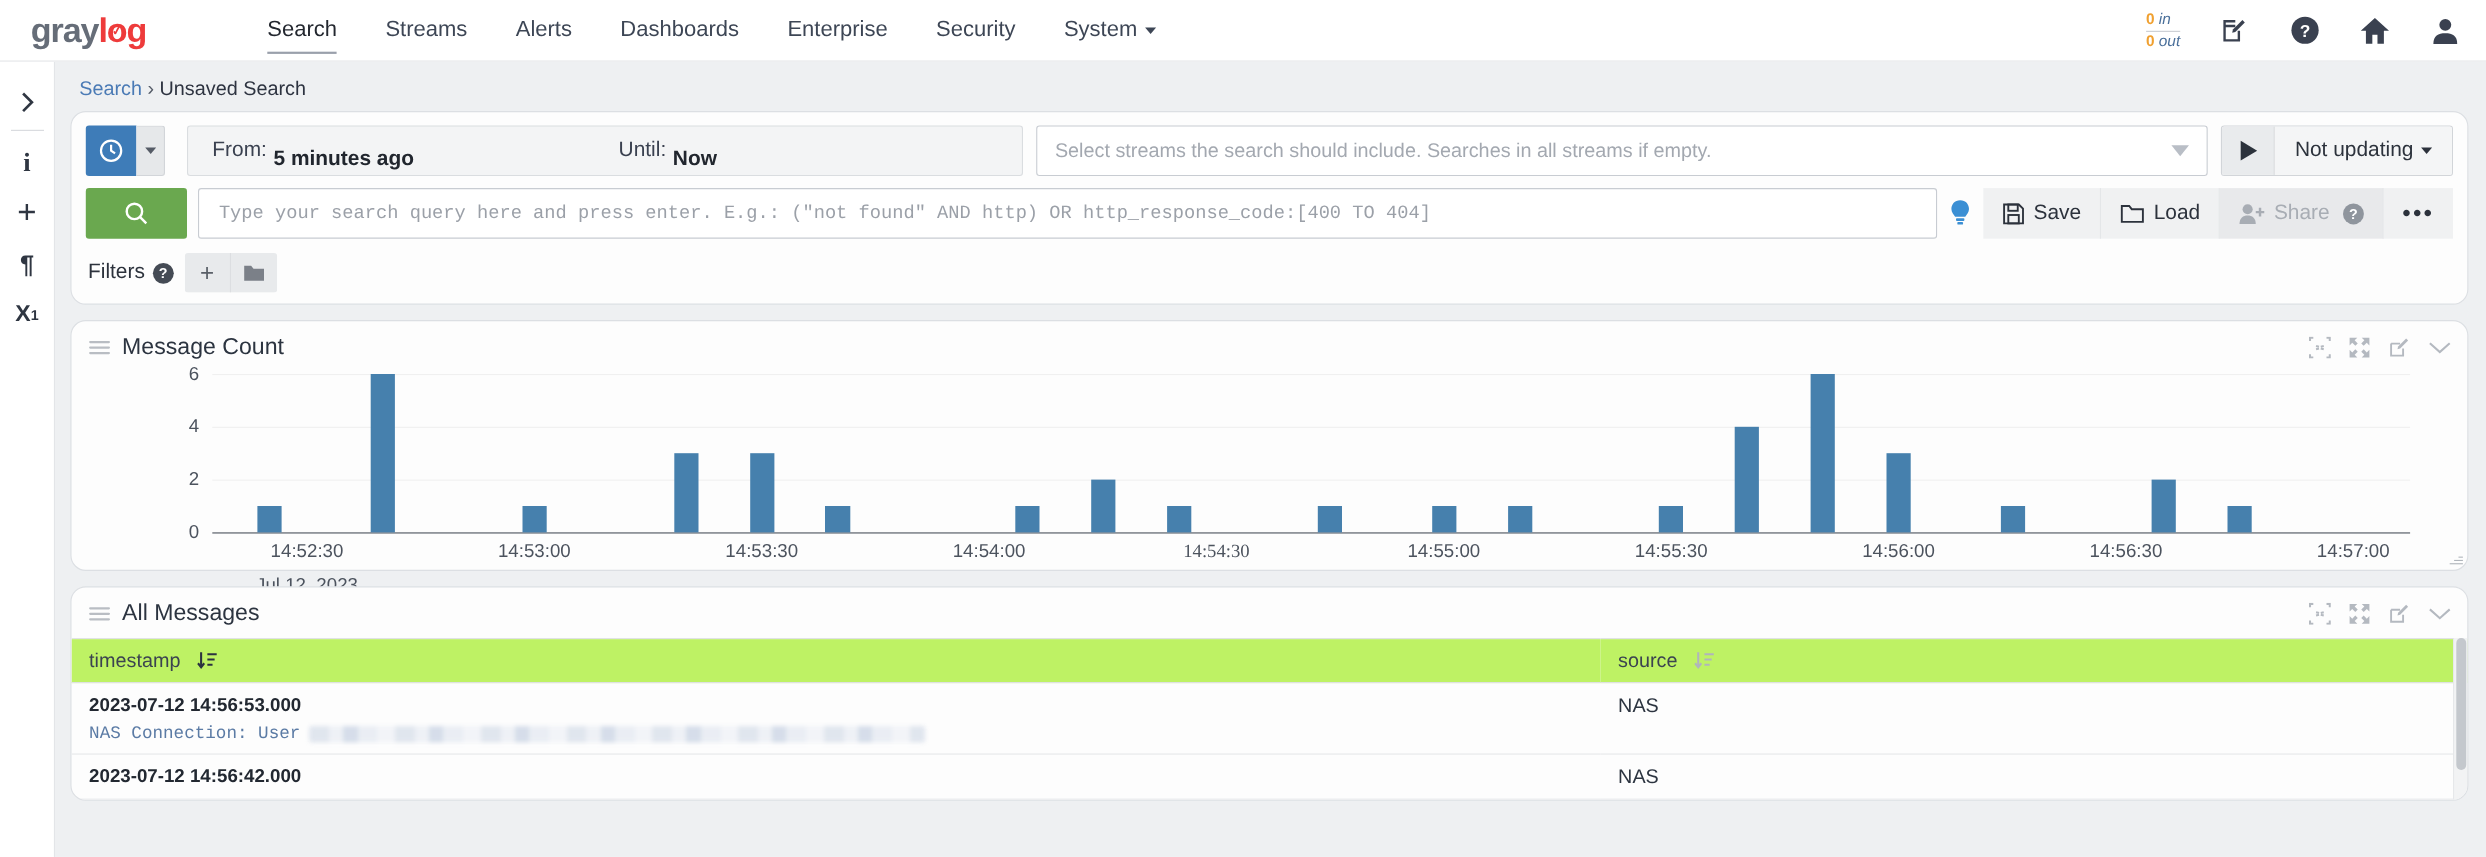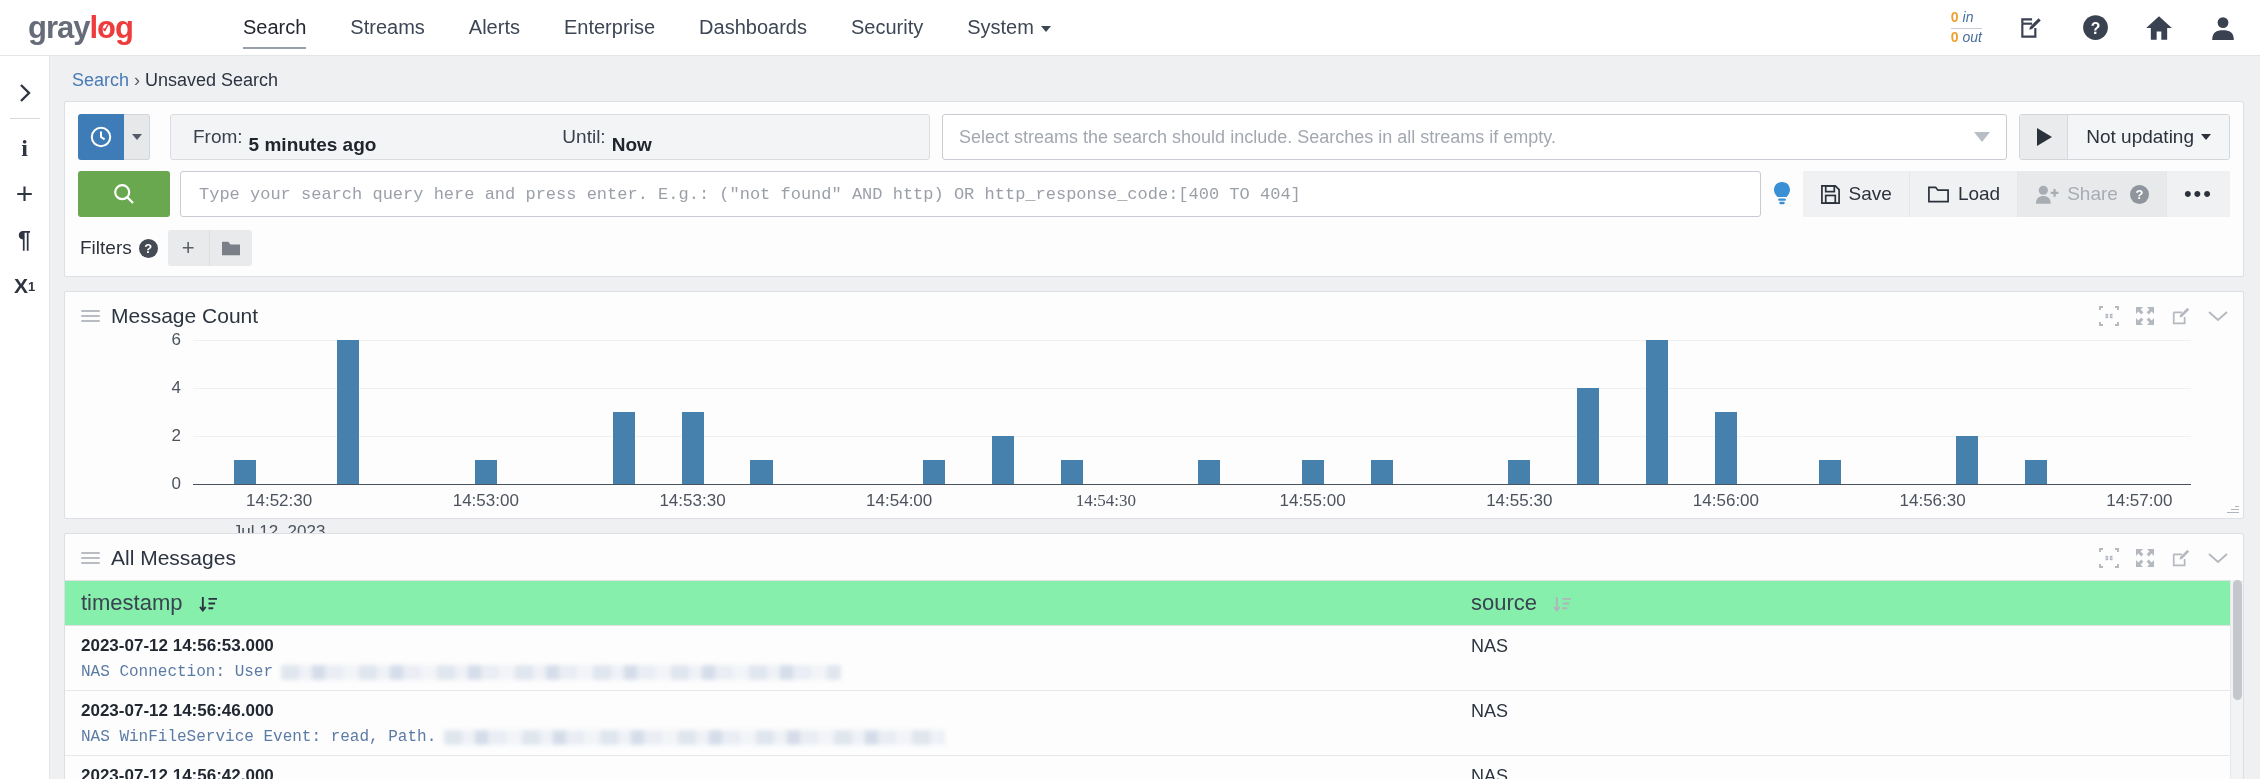--- a/index.html
+++ b/index.html
@@ -131,21 +131,21 @@
     padding: 14px 2px 10px 8px;
     color: #2d3340;
   }
   .breadcrumb a { color: #4a7ab5; text-decoration: none; cursor: pointer; }
   .breadcrumb .sep { color: #555c68; margin: 0 5px; }
 
   
   .panel {
     background: #fdfdfd;
     border: 1px solid #dcdfe3;
-    border-radius: 2px;
+    border-radius: 14px;
   }
   .searchpanel { padding: 12px 13px 10px; }
 
   .row1 { display: flex; align-items: stretch; gap: 12px; }
 
   .timepick { display: flex; }
   .tp-clock {
     width: 46px;
     background: #3e7cb8;
     display: flex; align-items: center; justify-content: center;
@@ -317,24 +317,24 @@
   .xtick .date { display: block; margin-top: 11px; }
   .resize-grip {
     position: absolute; right: 4px; bottom: 4px;
     width: 12px; height: 12px; cursor: nwse-resize;
   }
   .resize-grip i { position: absolute; right: 0; background: #b0b5bb; height: 1px; }
 
   
   .msg-table { width: 100%; border-collapse: collapse; }
   .msg-table th {
-    background: #86efac;
+    background: #bef264;
     text-align: left;
     font-weight: 400;
-    font-size: 22px;
+    font-size: 18px;
     color: #3b4350;
     padding: 9px 0 9px 16px;
     border-top: 1px solid #e0e2e4;
     border-bottom: 1px solid #dfe1e3;
   }
   .msg-table th .sorticon { margin-left: 10px; vertical-align: -3px; }
   .col-ts { width: 1390px; }
   .msg-row td { padding: 0; vertical-align: top; border-bottom: 1px solid #e6e8ea; }
   .ts-cell { padding: 10px 0 9px 16px; }
   .ts-line { font-size: 17px; font-weight: 700; color: #222831; }
@@ -375,22 +375,22 @@
 <div class="topnav">
   <div class="logo">
     <span class="gray">gray</span>
       <span class="log"><span>l<span class="oring">o<span class="check">✓</span></span>g</span></span>
   </div>
 
   <div class="navitems">
     <div class="navitem active"><span>Search</span></div>
     <div class="navitem"><span>Streams</span></div>
     <div class="navitem"><span>Alerts</span></div>
+    <div class="navitem"><span>Dashboards</span></div>
     <div class="navitem"><span>Enterprise</span></div>
-    <div class="navitem"><span>Dashboards</span></div>
     <div class="navitem"><span>Security</span></div>
     <div class="navitem"><span>System</span><i class="caret-down"></i></div>
   </div>
 
   <div class="nav-right">
     <div class="throughput">
       <div class="rowtop"><span class="num">0</span> <span class="unit">in</span></div>
       <div><span class="num">0</span> <span class="unit">out</span></div>
     </div>
 
@@ -805,34 +805,20 @@
                     </div>
                   </div>
                 </td>
                 <td>
                   <div class="src-cell">NAS</div>
                 </td>
               </tr>
               <tr class="msg-row">
                 <td>
                   <div class="ts-cell">
-                    <div class="ts-line">2023-07-12 14:56:46.000</div>
-                    <div class="msg-line">
-                      <span>NAS WinFileService Event: read, Path.</span>
-                      <span class="redact" style="width:500px;"></span>
-                    </div>
-                  </div>
-                </td>
-                <td>
-                  <div class="src-cell">NAS</div>
-                </td>
-              </tr>
-              <tr class="msg-row">
-                <td>
-                  <div class="ts-cell">
                     <div class="ts-line">2023-07-12 14:56:42.000</div>
                   </div>
                 </td>
                 <td>
                   <div class="src-cell">NAS</div>
                 </td>
               </tr>
             </tbody>
         </table>
         <div class="scrollbar-v">

